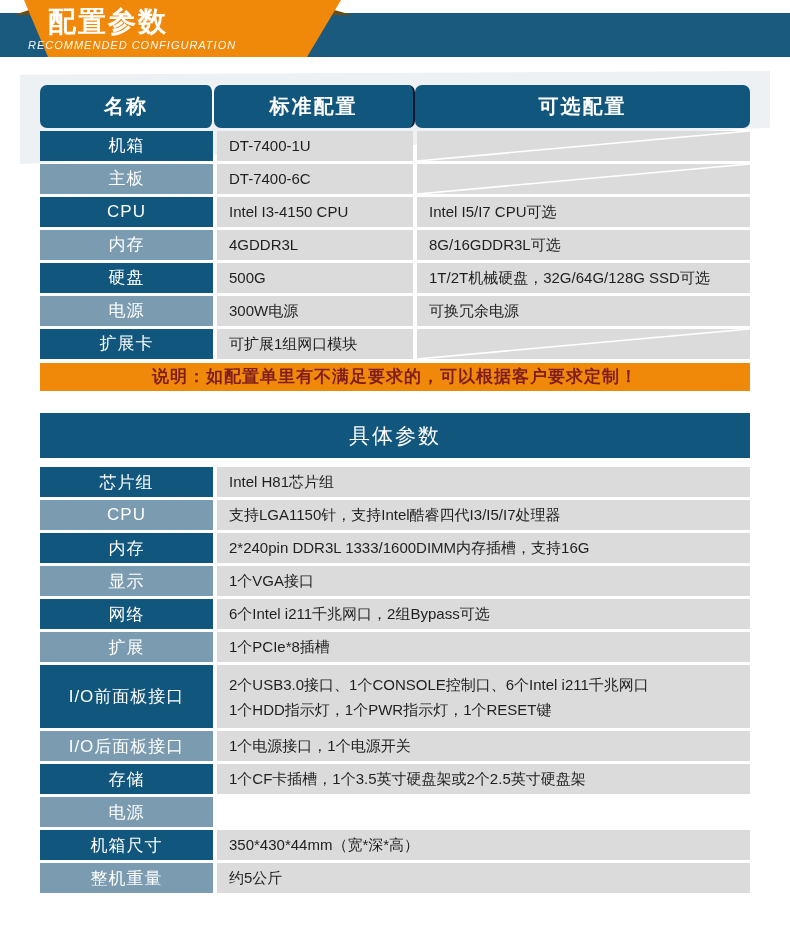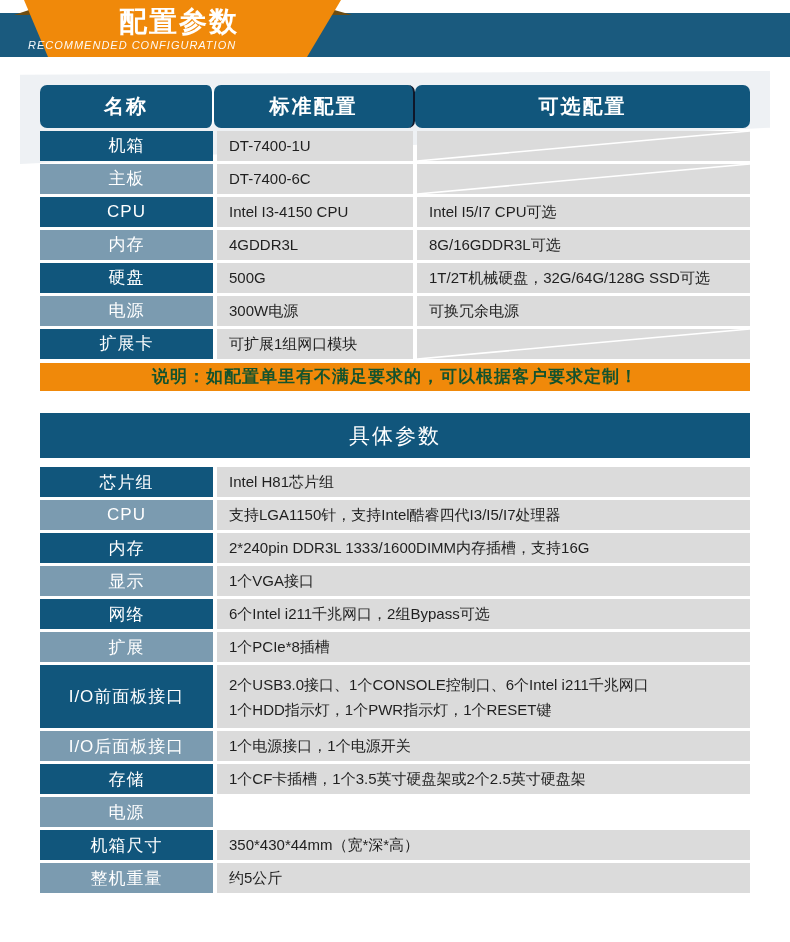--- a/index.html
+++ b/index.html
@@ -4,21 +4,21 @@
 <style>
   * { margin:0; padding:0; box-sizing:border-box; }
   html,body { background:#ffffff; }
   body { font-family:"Liberation Sans","DejaVu Sans",sans-serif; }
   .page { position:relative; width:790px; height:942px; background:#ffffff; overflow:hidden; }
 
   
   .topbar { position:absolute; left:0; top:13px; width:790px; height:44px; background:#1a5a7e; }
   .ribbon-wrap { position:absolute; left:0; top:0; width:360px; height:58px; }
   .ribbon-wrap svg { position:absolute; left:0; top:0; }
-  .ribbon-title { position:absolute; left:48px; top:3px; width:262px; text-align:center;
+  .ribbon-title { position:absolute; left:48px; top:3px; width:262px; text-align:left;
                   font-size:28px; font-weight:bold; color:#ffffff; letter-spacing:2px; }
   .ribbon-sub { position:absolute; left:28px; top:39px; width:302px; text-align:left;
                 font-size:11px; font-style:italic; color:rgba(255,255,255,0.96); letter-spacing:1px; }
 
   
   .backdrop { position:absolute; left:20px; top:71px; width:750px; height:93px; background:#eef1f4;
               clip-path:polygon(0 4%, 100% 0, 100% 61%, 0 100%); }
 
   
   .t1-header { position:absolute; left:40px; top:85px; width:710px; height:43px; display:flex; }
@@ -35,21 +35,21 @@
   .dark  { background:#11567c; }
   .light { background:#7b9bb0; }
   .row .val { background:#dbdbdb; font-size:15px; color:#1f1f1f; line-height:30px; padding-left:12px;
               white-space:nowrap; overflow:hidden; }
   .row .val.std { width:196px; margin-right:4px; }
   .row .val.opt { width:333px; position:relative; }
   .row .val.opt.empty { padding:0; }
   .slash { position:absolute; left:0; top:0; width:100%; height:100%; display:block; }
 
   .note-bar { position:absolute; left:40px; top:363px; width:710px; height:28px; background:#f0890a;
-              color:#14532d; font-weight:bold; font-size:17px; text-align:center; line-height:28px;
+              color:#7f1d1d; font-weight:bold; font-size:17px; text-align:center; line-height:28px;
               letter-spacing:1px; }
 
   
   .t2-title { position:absolute; left:40px; top:413px; width:710px; height:45px; background:#11567c;
               color:#ffffff; font-weight:normal; font-size:21px; text-align:center; line-height:45px;
               letter-spacing:2px; }
   .t2-rows { position:absolute; left:40px; top:467px; width:710px; }
   .drow { display:flex; margin-bottom:3px; }
   .drow .label { width:173px; margin-right:4px; color:#ffffff; font-size:17px; font-weight:500;
                  display:flex; align-items:center; justify-content:center; letter-spacing:1px; }

